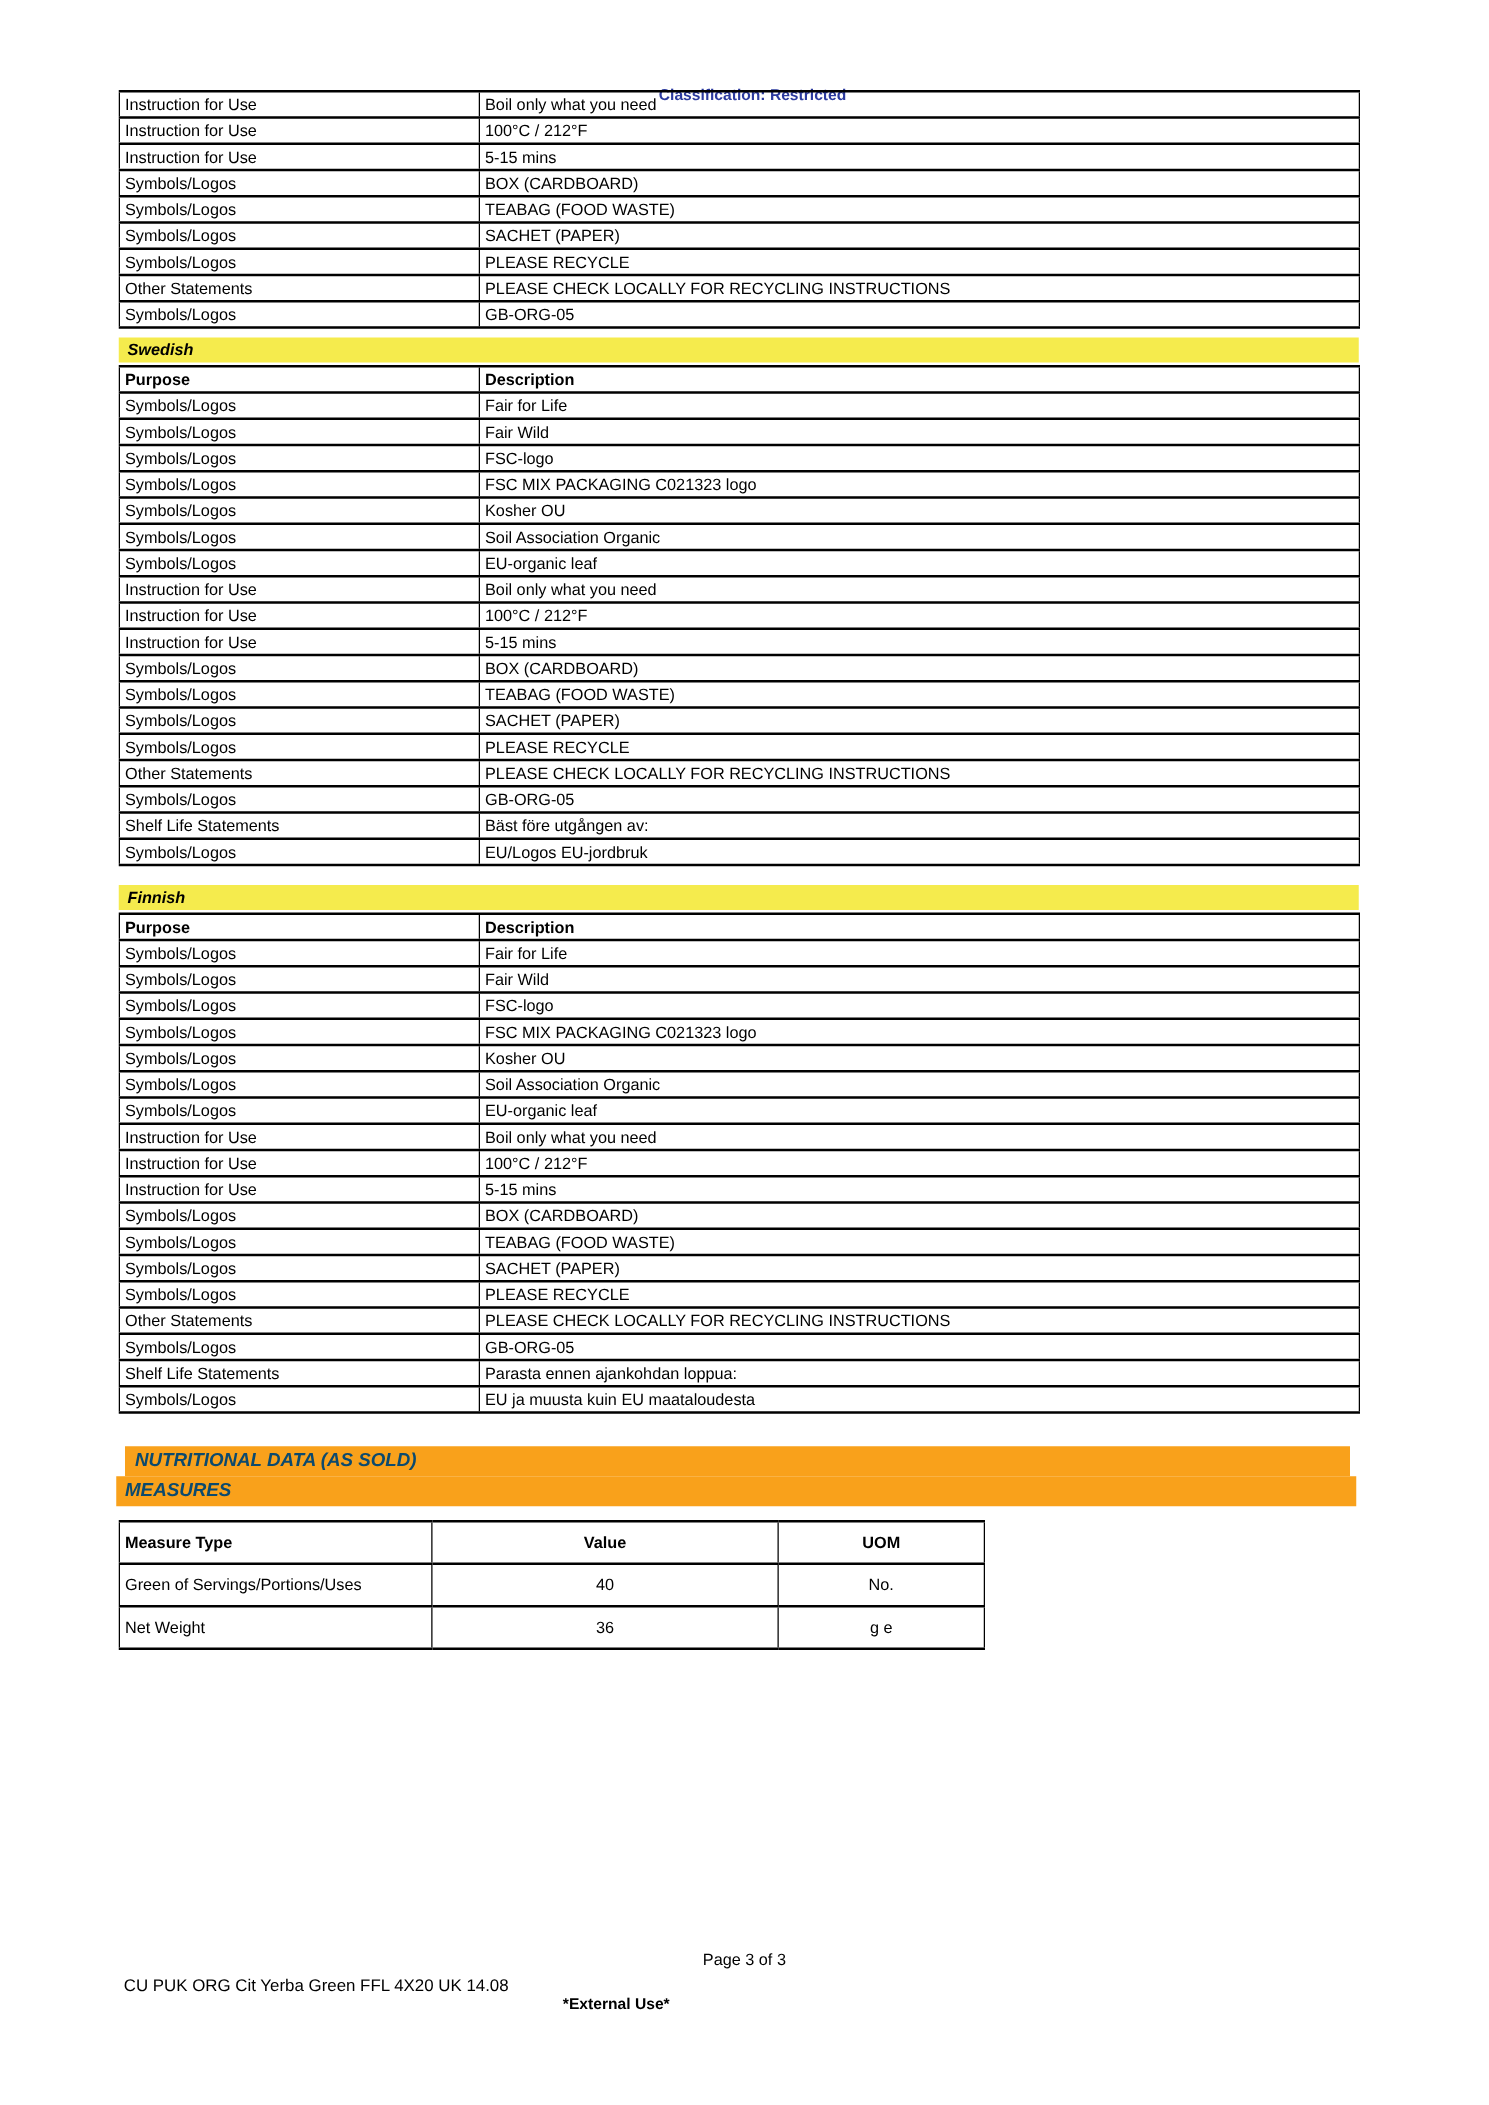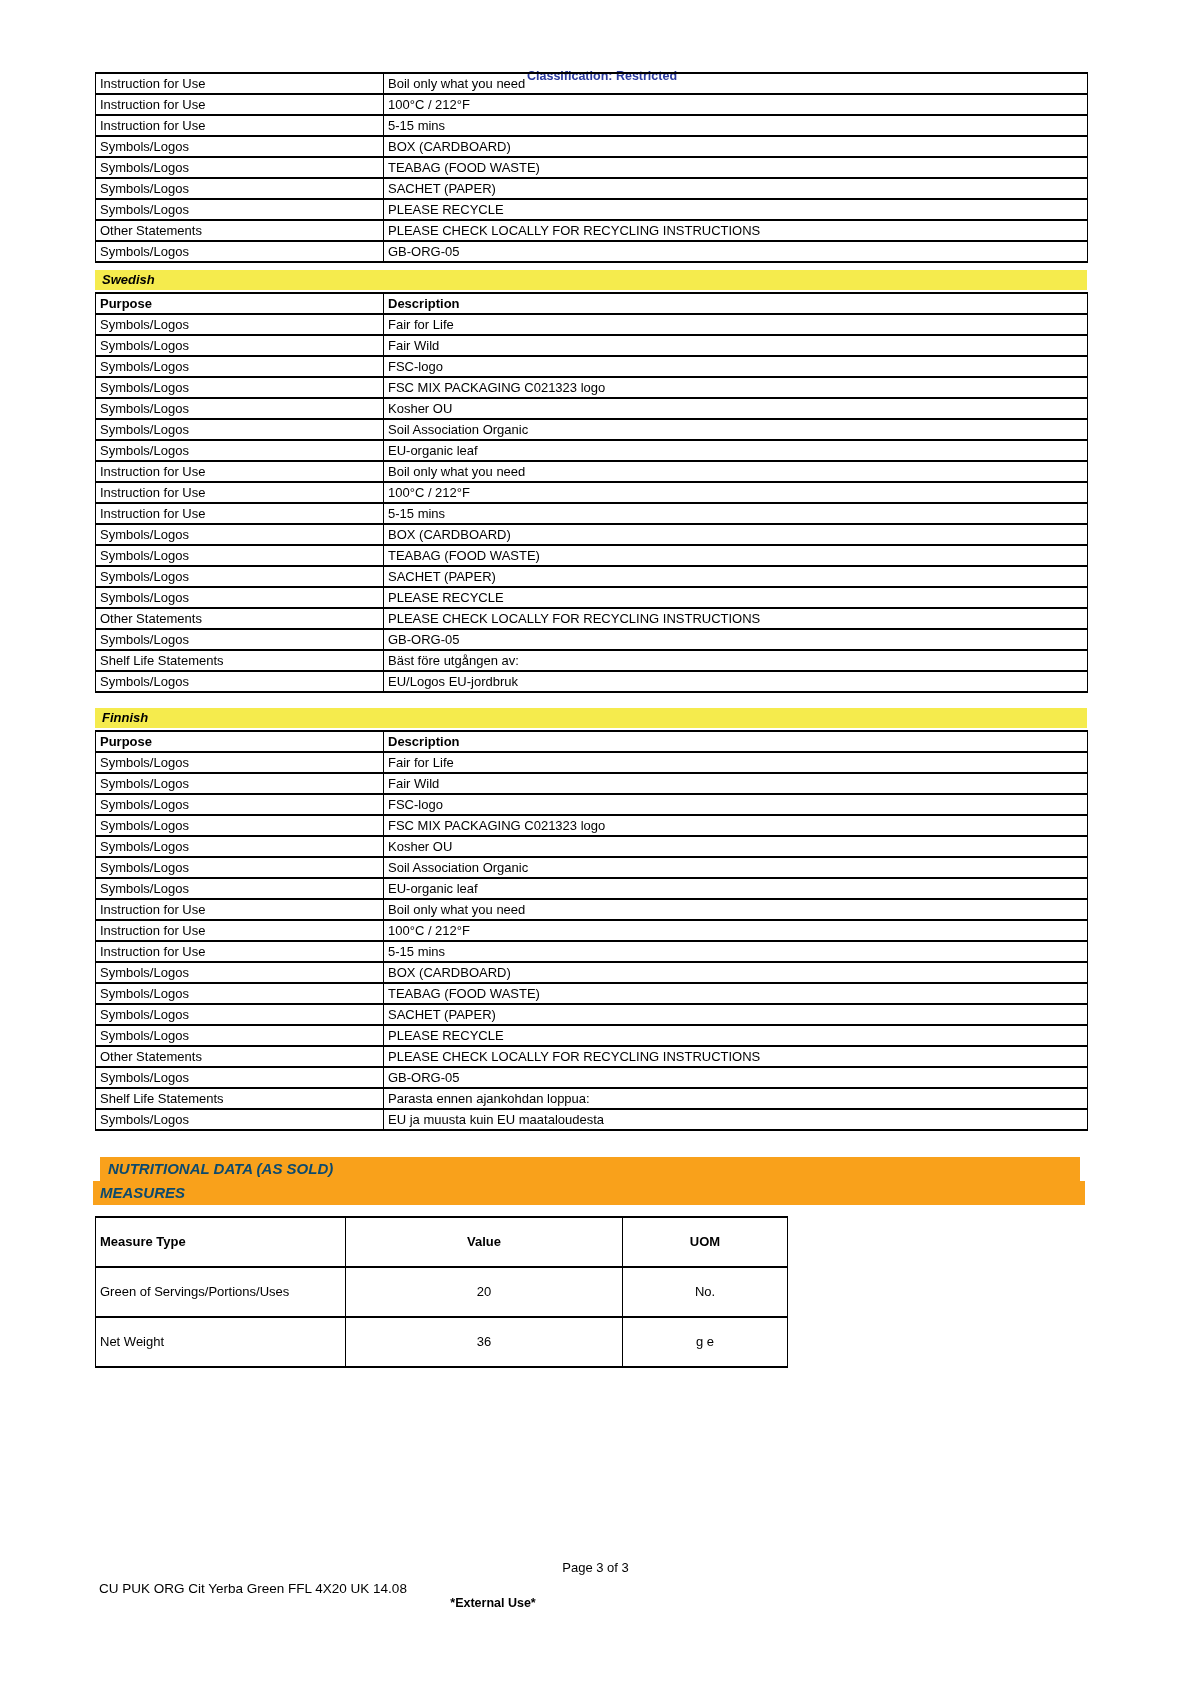--- a/index.html
+++ b/index.html
@@ -77,22 +77,22 @@
     margin-top: 11px;
   }
   table.measures-table col.m1 { width: 250px; }
   table.measures-table col.m2 { width: 277px; }
   table.measures-table col.m3 { width: 165px; }
   table.measures-table td, table.measures-table th {
     border-left: 1px solid #000;
     border-right: 1px solid #000;
     border-top: 2px solid #000;
     border-bottom: 2px solid #000;
-    height: 20px;
-    padding: 16px 4px;
+    height: 34px;
+    padding: 1px 4px;
     font-size: 13px;
     line-height: 16px;
     vertical-align: middle;
     white-space: nowrap;
   }
   table.measures-table th { font-weight: bold; text-align: center; }
   table.measures-table th:first-child { text-align: left; }
   table.measures-table td { text-align: center; }
   table.measures-table td:first-child { text-align: left; }
   
@@ -378,21 +378,21 @@
       <thead>
         <tr>
           <th>Measure Type</th>
           <th>Value</th>
           <th>UOM</th>
         </tr>
       </thead>
       <tbody>
           <tr>
             <td>Green of Servings/Portions/Uses</td>
-            <td>20</td>
+            <td>40</td>
             <td>No.</td>
           </tr>
           <tr>
             <td>Net Weight</td>
             <td>36</td>
             <td>g e</td>
           </tr>
         </tbody>
     </table>
 

